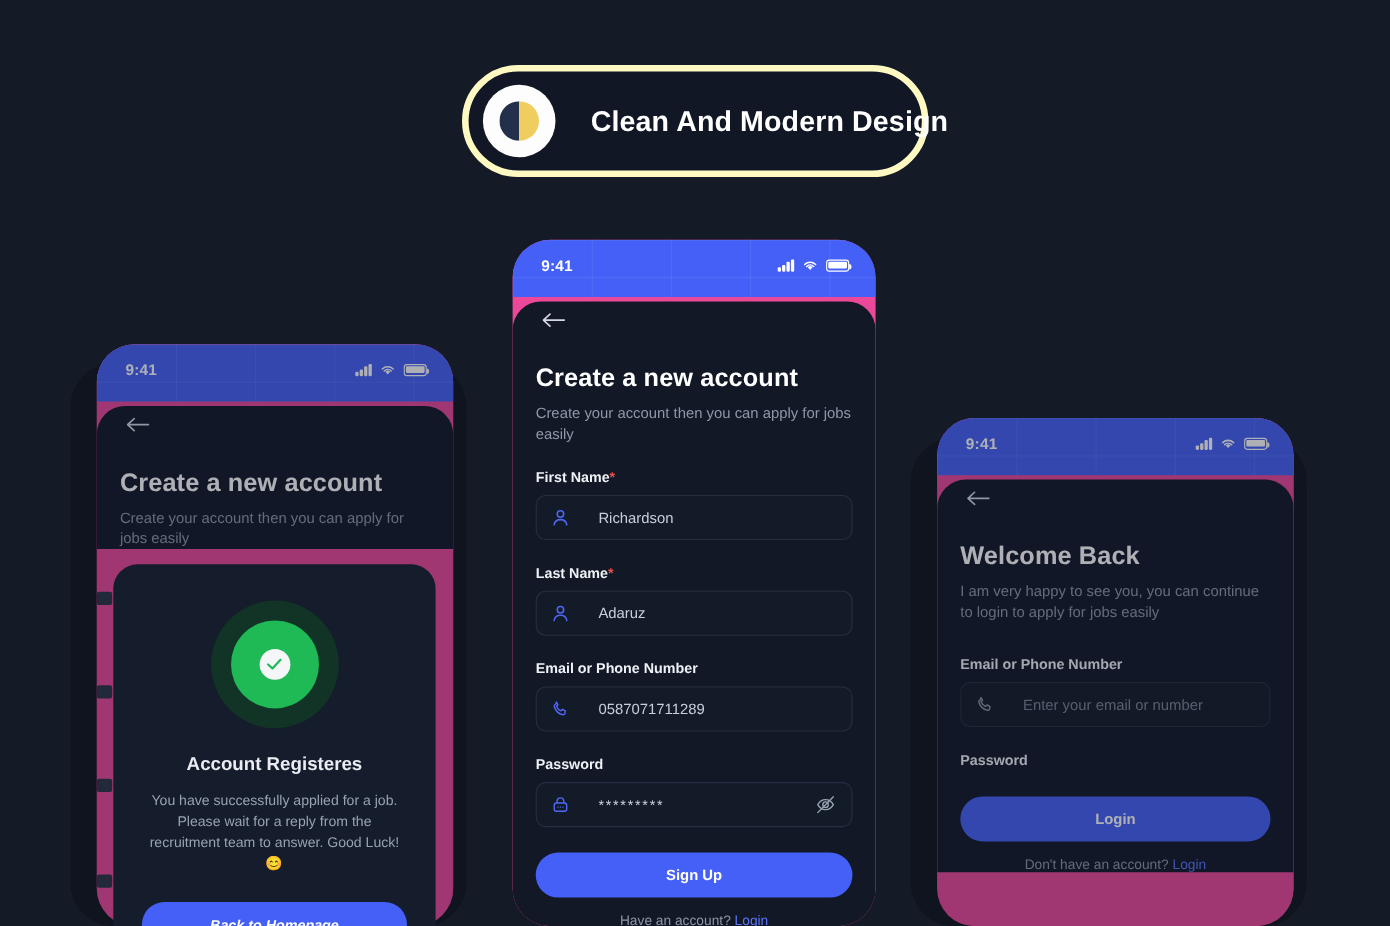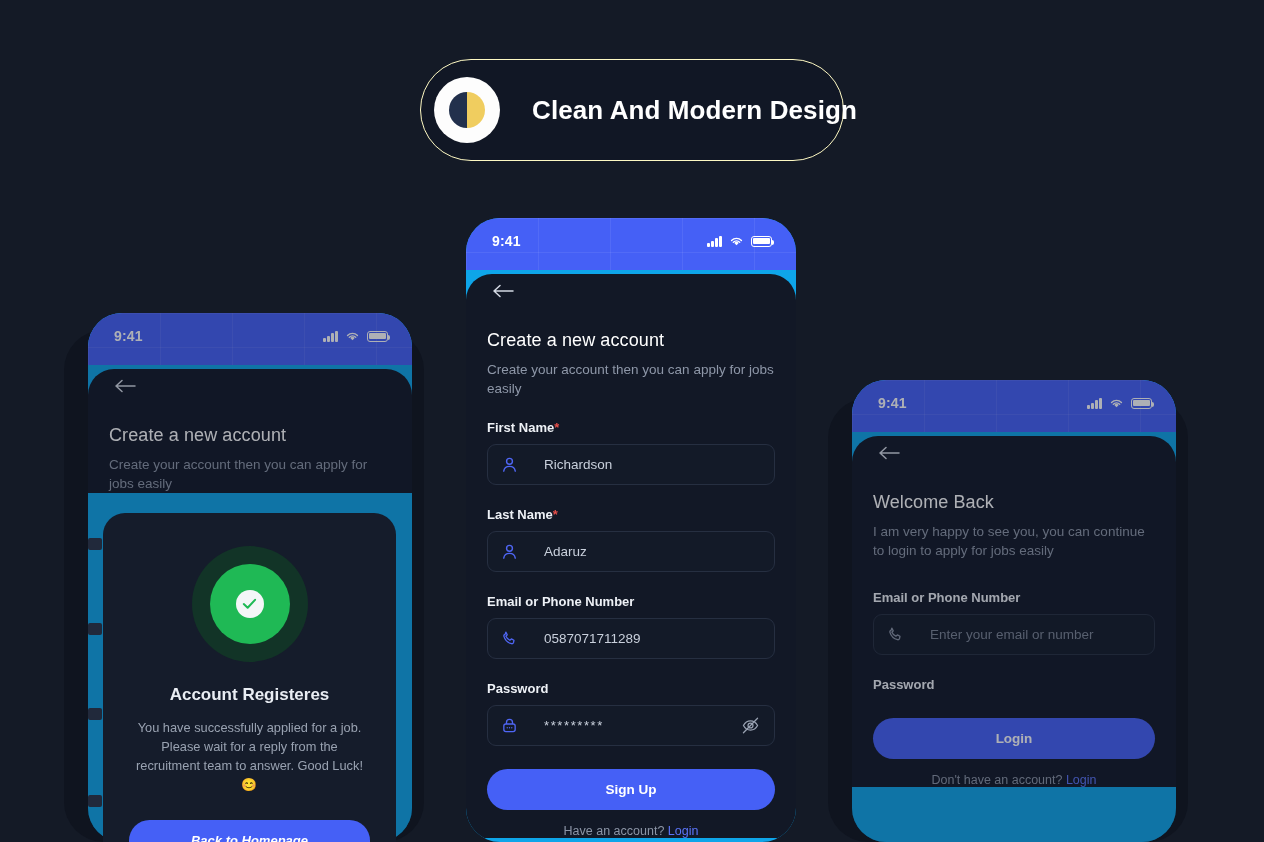--- a/index.html
+++ b/index.html
@@ -9,21 +9,21 @@
     font-family: "Liberation Sans", sans-serif;
     overflow: hidden;
   }
   .stage { position: relative; width: 1264px; height: 842px; }
 
   
   .badge-pill {
     position: absolute; left: 420px; top: 59px;
     width: 424px; height: 102px;
     background: #111725;
-    border: 1px solid #fef9c3;
+    border: 6px solid #fef9c3;
     border-radius: 51px;
     display: flex; align-items: center;
     padding-left: 13px;
   }
   .badge-logo {
     width: 66px; height: 66px; border-radius: 50%;
     background: #fdfdfd;
     display: flex; align-items: center; justify-content: center;
     flex: none;
   }
@@ -33,21 +33,21 @@
   .badge-title {
     color: #ffffff; font-size: 26px; font-weight: 600;
     letter-spacing: .1px; margin-left: 32px; white-space: nowrap;
   }
 
   
   .phone {
     position: absolute;
     width: 324px; height: 560px;
     border-radius: 34px;
-    background: #0ea5e9;
+    background: #ec4899;
     overflow: hidden;
   }
   .phone.left  { left: 88px;  top: 313px; height: 529px; z-index: 1; }
   .phone.mid   { left: 466px; top: 218px; height: 624px; z-index: 3; width: 330px;}
   .phone.right { left: 852px; top: 380px; height: 462px; z-index: 2; }
 
   .phone-shadow-l { position:absolute; left:64px; top:330px; width:360px; height:512px; border-radius:40px; background:#0f141f; z-index:0;}
   .phone-shadow-r { position:absolute; left:828px; top:398px; width:360px; height:444px; border-radius:40px; background:#0f141f; z-index:0;}
 
   
@@ -83,21 +83,21 @@
     border-radius: 26px 26px 0 0;
     min-height: 100px;
     padding: 0 21px;
     z-index: 2;
   }
   .backbtn {
     width: 34px; height: 34px; margin-top: 18px;
     display:flex; align-items:center; justify-content:center;
     color:#d4d9e3;
   }
-  .scr-title { color:#fff; font-size:18px; font-weight:400; letter-spacing:.1px; margin-top: 22px; }
+  .scr-title { color:#fff; font-size:23px; font-weight:700; letter-spacing:.1px; margin-top: 22px; }
   .scr-sub   { color:#8e97a8; font-size:13.5px; line-height:19px; margin-top:9px; max-width: 290px;}
 
   .field-label { color:#eef1f6; font-size:13px; font-weight:700; margin-top:22px; margin-bottom:9px; }
   .req { color:#e8504a; font-size:13px; }
   .input-box {
     height: 41px; border:1px solid #262f41; border-radius:9px;
     display:flex; align-items:center; gap:26px; padding:0 13px;
     background:#131a28;
   }
   .input-val { color:#c9d0dc; font-size:13.5px; }

